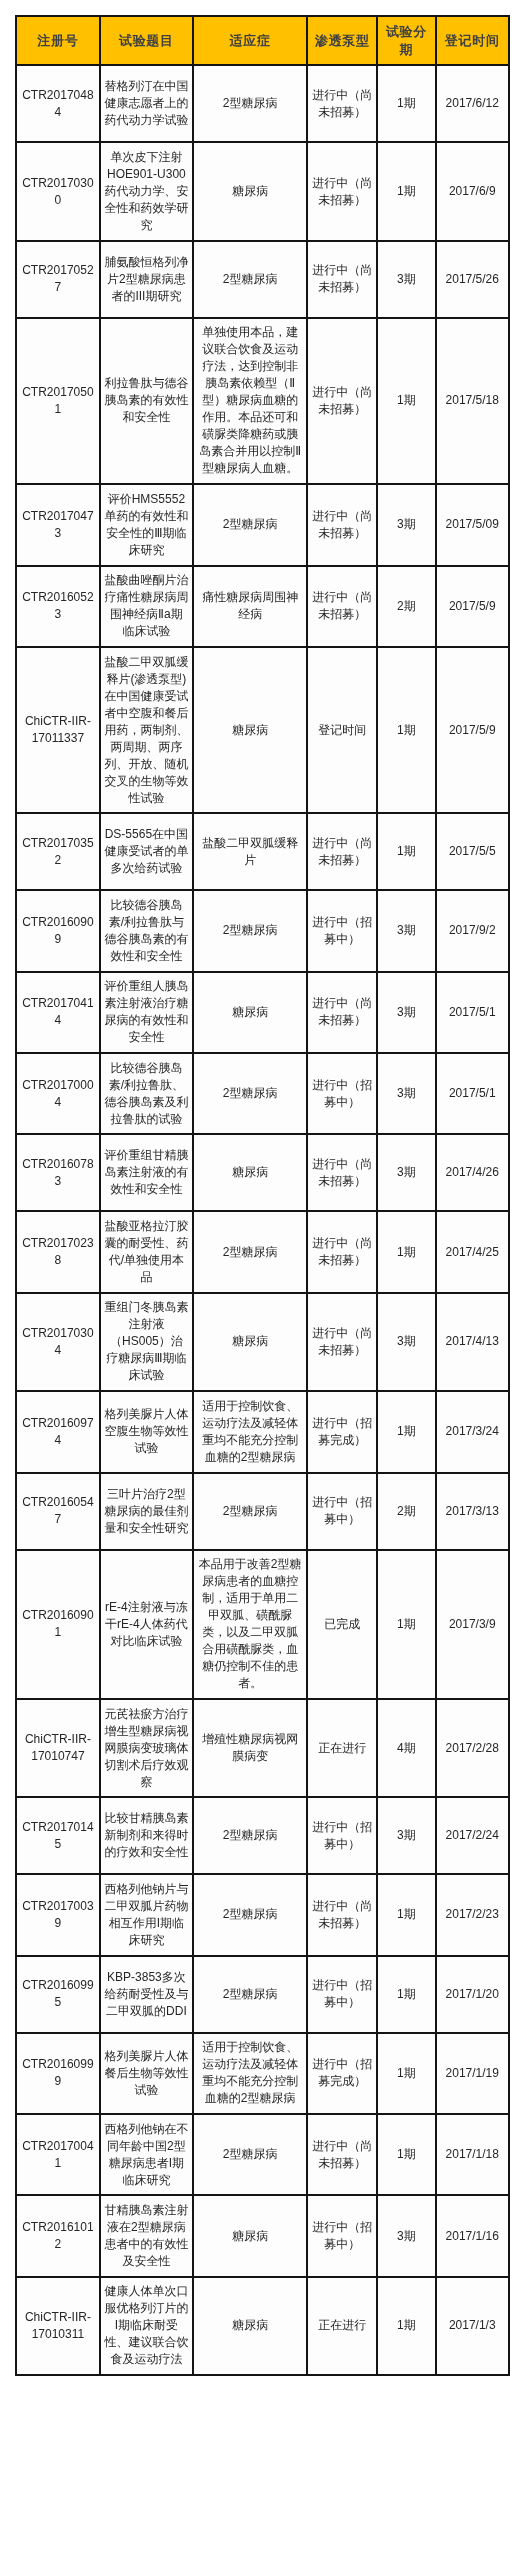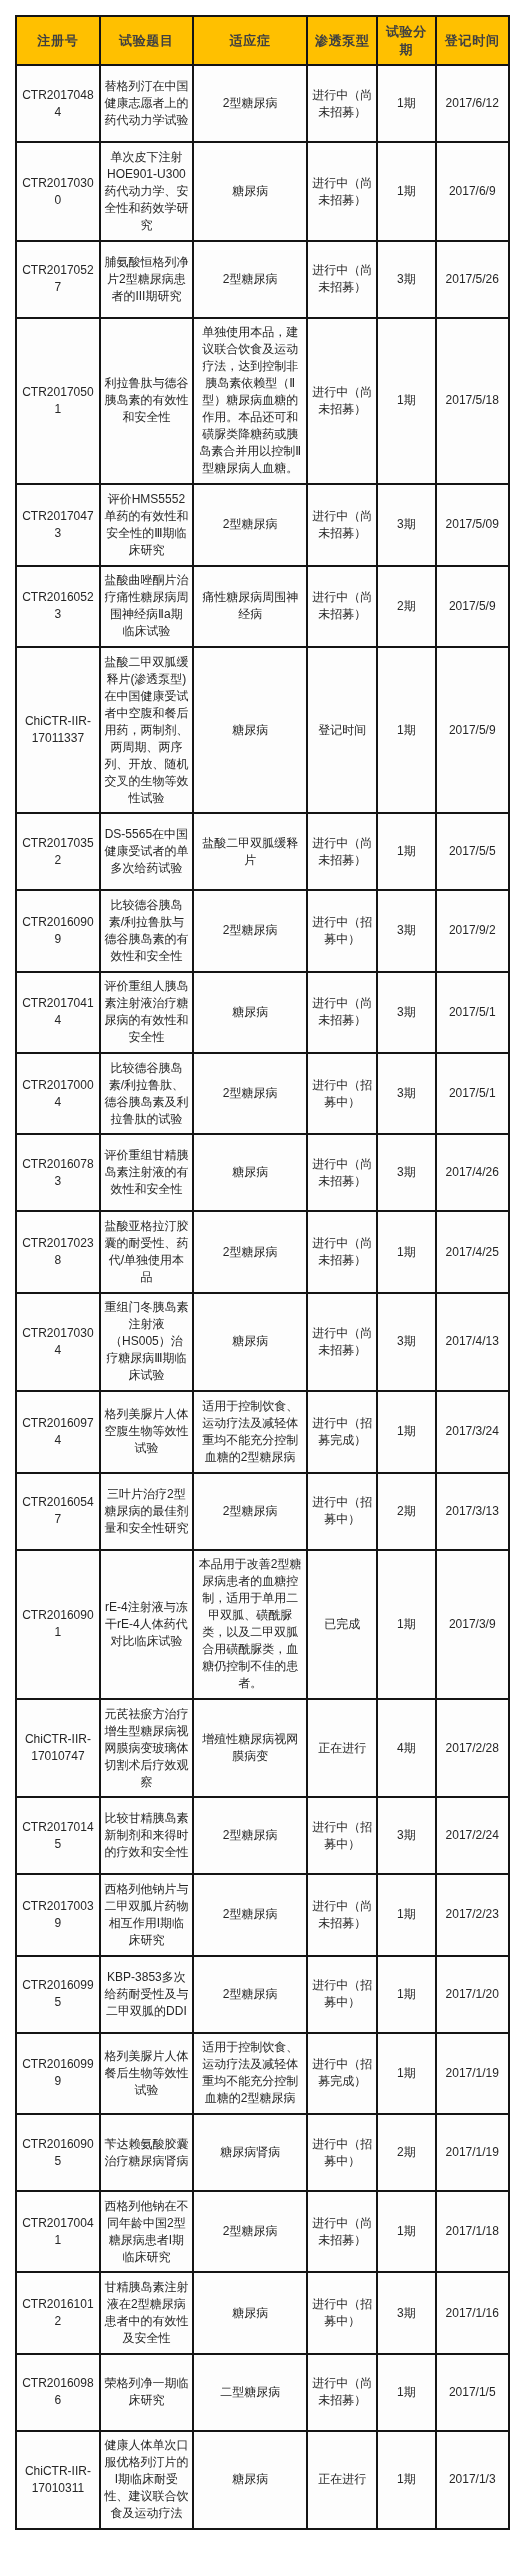--- a/index.html
+++ b/index.html
@@ -271,55 +271,39 @@
 
   <tr>
     <td>CTR20160999</td>
     <td>格列美脲片人体餐后生物等效性试验</td>
     <td>适用于控制饮食、运动疗法及减轻体重均不能充分控制血糖的2型糖尿病</td>
     <td>进行中（招募完成）</td>
     <td>1期</td>
     <td>2017/1/19</td>
   </tr>
 
-  <tr>
-    <td>CTR20160905</td>
-    <td>苄达赖氨酸胶囊治疗糖尿病肾病</td>
-    <td>糖尿病肾病</td>
-    <td>进行中（招募中）</td>
-    <td>2期</td>
-    <td>2017/1/19</td>
-  </tr>
 
   <tr>
     <td>CTR20170041</td>
     <td>西格列他钠在不同年龄中国2型糖尿病患者I期临床研究</td>
     <td>2型糖尿病</td>
     <td>进行中（尚未招募）</td>
     <td>1期</td>
     <td>2017/1/18</td>
   </tr>
 
   <tr>
     <td>CTR20161012</td>
     <td>甘精胰岛素注射液在2型糖尿病患者中的有效性及安全性</td>
     <td>糖尿病</td>
     <td>进行中（招募中）</td>
     <td>3期</td>
     <td>2017/1/16</td>
   </tr>
 
-  <tr>
-    <td>CTR20160986</td>
-    <td>荣格列净一期临床研究</td>
-    <td>二型糖尿病</td>
-    <td>进行中（尚未招募）</td>
-    <td>1期</td>
-    <td>2017/1/5</td>
-  </tr>
 
   <tr>
     <td>ChiCTR-IIR-17010311</td>
     <td>健康人体单次口服优格列汀片的I期临床耐受性、建议联合饮食及运动疗法</td>
     <td>糖尿病</td>
     <td>正在进行</td>
     <td>1期</td>
     <td>2017/1/3</td>
   </tr>
 </tbody>

